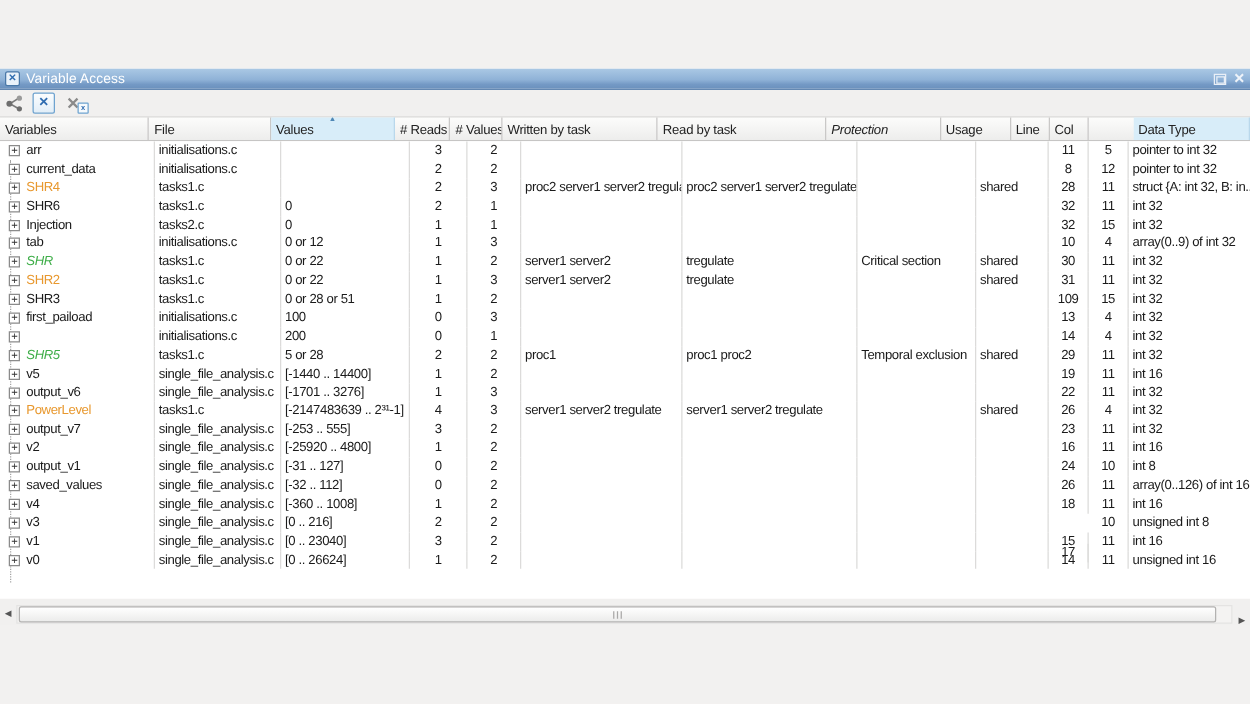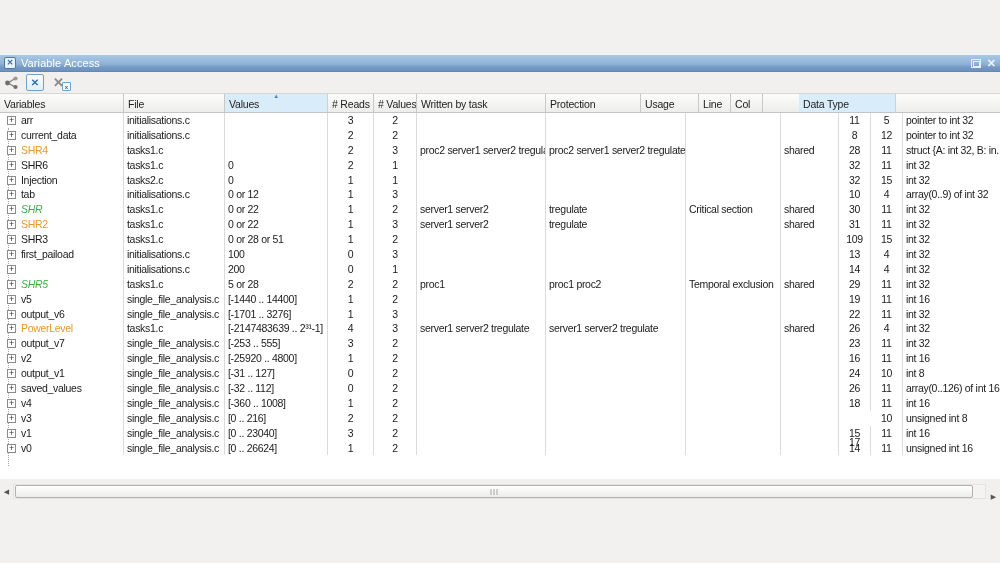--- a/index.html
+++ b/index.html
@@ -107,21 +107,22 @@
       </span>
     </div>
 
     <div class="theader">
         <div class="hcell" style="width: 124px;">Variables</div>
         <div class="hcell" style="width: 101px;">File</div>
         <div class="hcell hl" style="width: 103px;">Values<span class="sort-arrow">▲</span></div>
         <div class="hcell" style="width: 46px;"># Reads</div>
         <div class="hcell" style="width: 43px;"># Values</div>
         <div class="hcell" style="width: 129px;">Written by task</div>
-        <div class="hcell" style="width: 95px;">Protection</div>
+        <div class="hcell" style="width: 140px;">Read by task</div>
+        <div class="hcell" style="width: 95px; font-style: italic;">Protection</div>
         <div class="hcell" style="width: 58px;">Usage</div>
         <div class="hcell" style="width: 32px;">Line</div>
         <div class="hcell" style="width: 32px;">Col</div>
         <div class="hcell hl" style="width: 97px; margin-left: 36px;">Data Type</div>
       </div>
 
     <div class="tbody">
       <div class="treeline"></div>
         <div class="trow">
           <div class="tcell namecell" style="width: 124px;">

